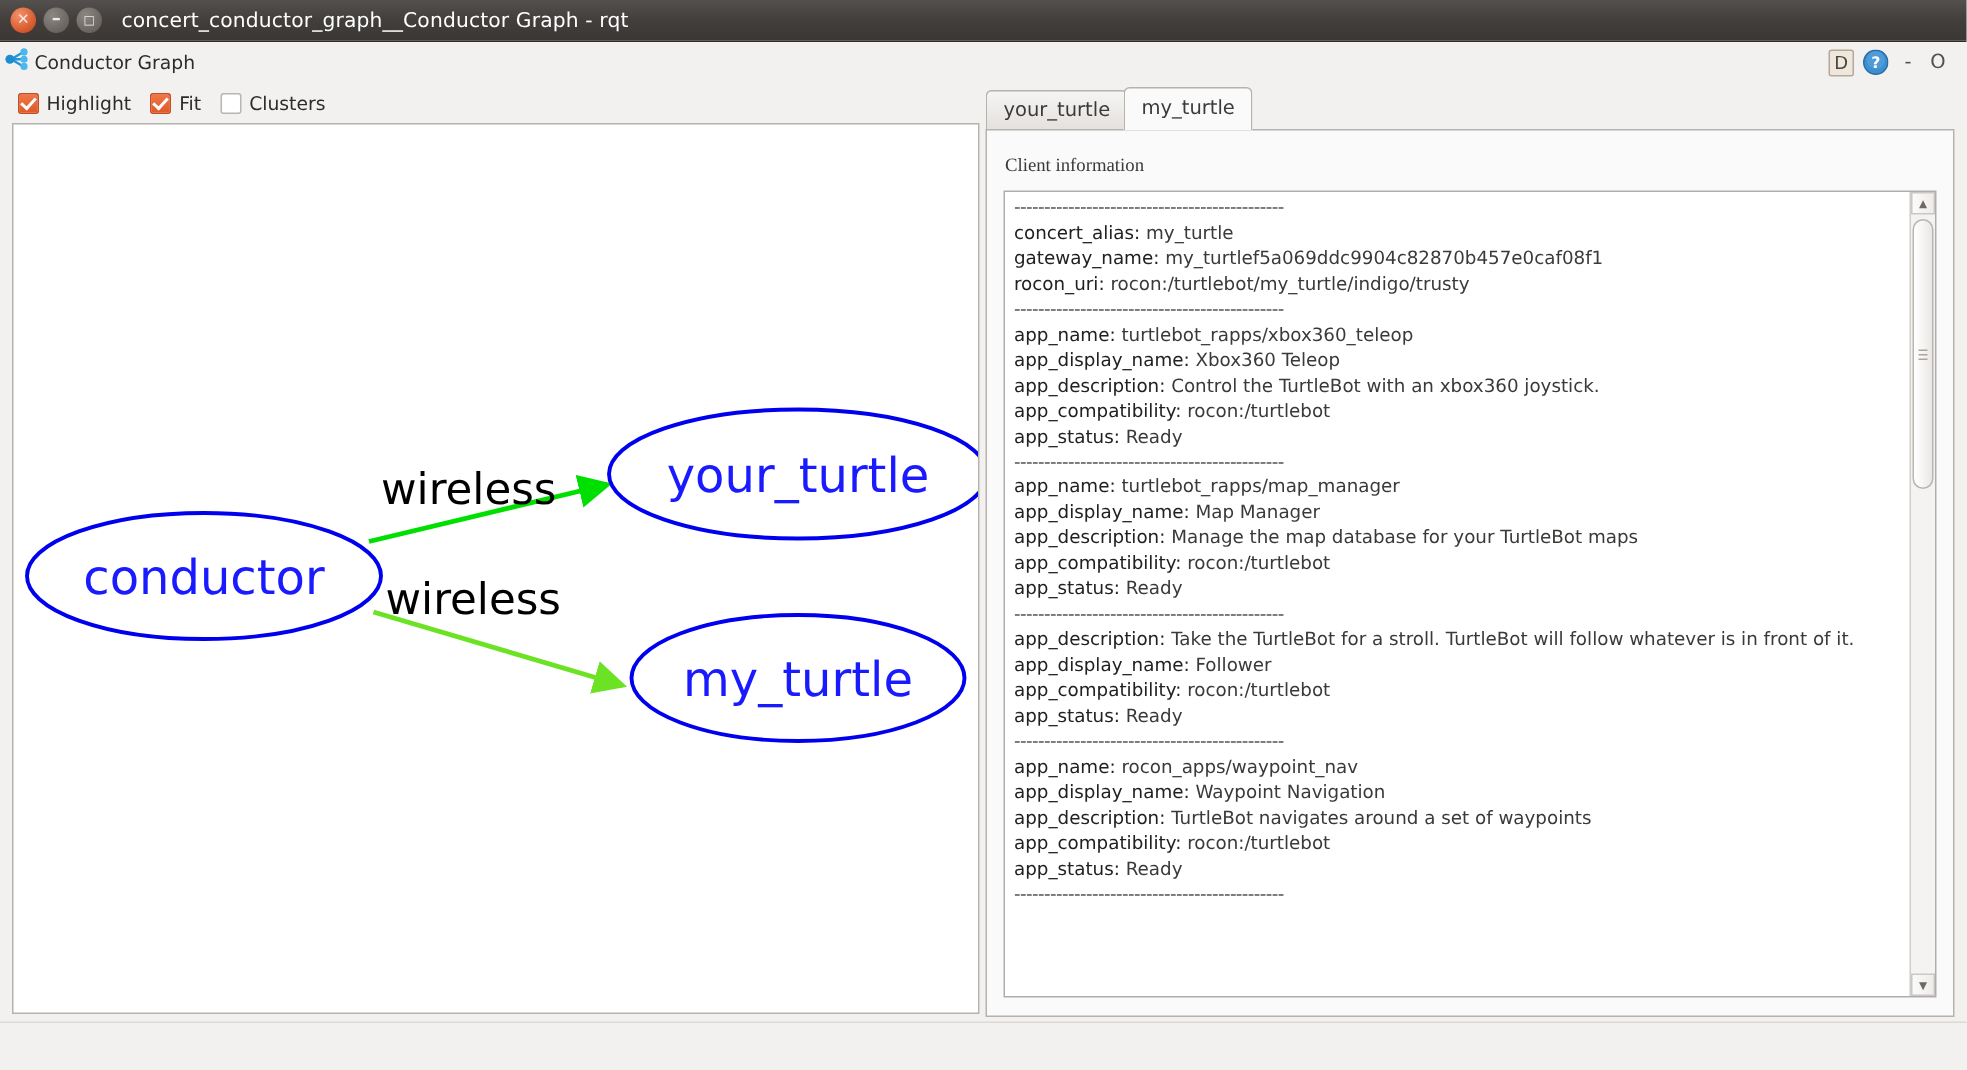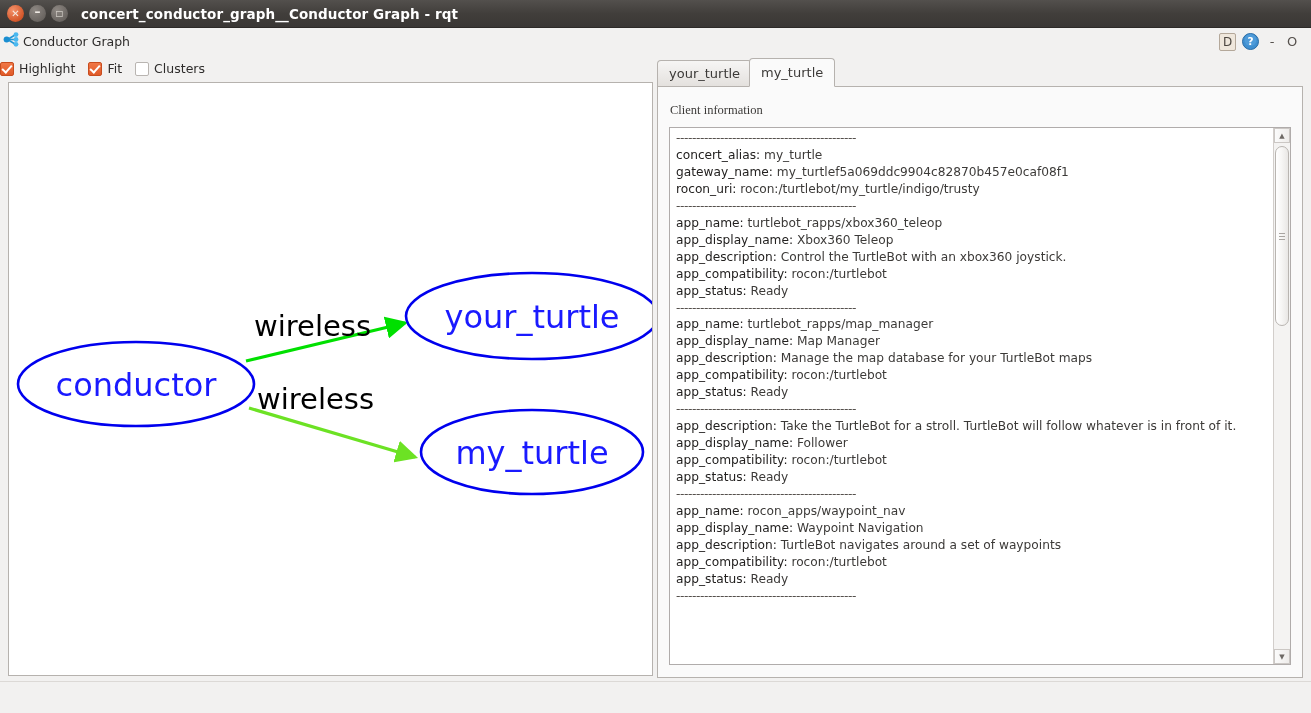--- a/index.html
+++ b/index.html
@@ -24,21 +24,21 @@
     font-size: 10px; line-height: 1; color: #f5f0ea;
     font-family: "DejaVu Sans", sans-serif;
   }
   .wbtn.close { background: radial-gradient(circle at 35% 30%, #f4916a, #d4572a 70%, #b6471f); }
   .wbtn.min  { background: radial-gradient(circle at 35% 30%, #8d8782, #6a6561 70%, #5a5551); }
   .wbtn.max  { background: radial-gradient(circle at 35% 30%, #8d8782, #6a6561 70%, #5a5551); }
   .wbtn .glyph { opacity: .95; font-weight: bold; }
   .wbtn.min .glyph { font-size: 12px; margin-top: -3px; }
   .wbtn.max .glyph { font-size: 8px; }
   .wtitle {
-    margin-left: 13px; color: #ffffff; font-size: 13.5px; font-weight: bold;
+    margin-left: 13px; color: #ffffff; font-size: 13.5px; font-weight: normal;
     letter-spacing: .1px; white-space: nowrap;
   }
 
   
   .plugbar {
     position: absolute; left: 0; top: 29px; width: 1311px; height: 25px;
     background: #f2f1f0; display: flex; align-items: center;
   }
   .plug-left { display: flex; align-items: center; margin-left: 3px; }
   .plug-title { font-size: 12.5px; color: #2e2c2b; margin-left: 3px; white-space: nowrap; }
@@ -49,21 +49,21 @@
     border-radius: 2px;
   }
   .help-btn { width: 17px; height: 17px; }
   .mini-btn, .close-btn2 {
     font-size: 13px; color: #55504c; width: 14px; text-align: center; line-height: 17px;
   }
 
   
   .checkbar {
     position: absolute; left: 0; top: 57px; width: 660px; height: 23px;
-    display: flex; align-items: center; gap: 13px;
+    display: flex; align-items: center; padding-left: 12px; gap: 13px;
   }
   .cbitem { display: flex; align-items: center; gap: 5px; }
   .cbox {
     width: 14px; height: 14px; border-radius: 2px; flex: 0 0 auto;
     display: flex; align-items: center; justify-content: center;
   }
   .cbox.on {
     background: linear-gradient(to bottom, #f07746, #e05a28);
     border: 1px solid #c84c1e;
   }

